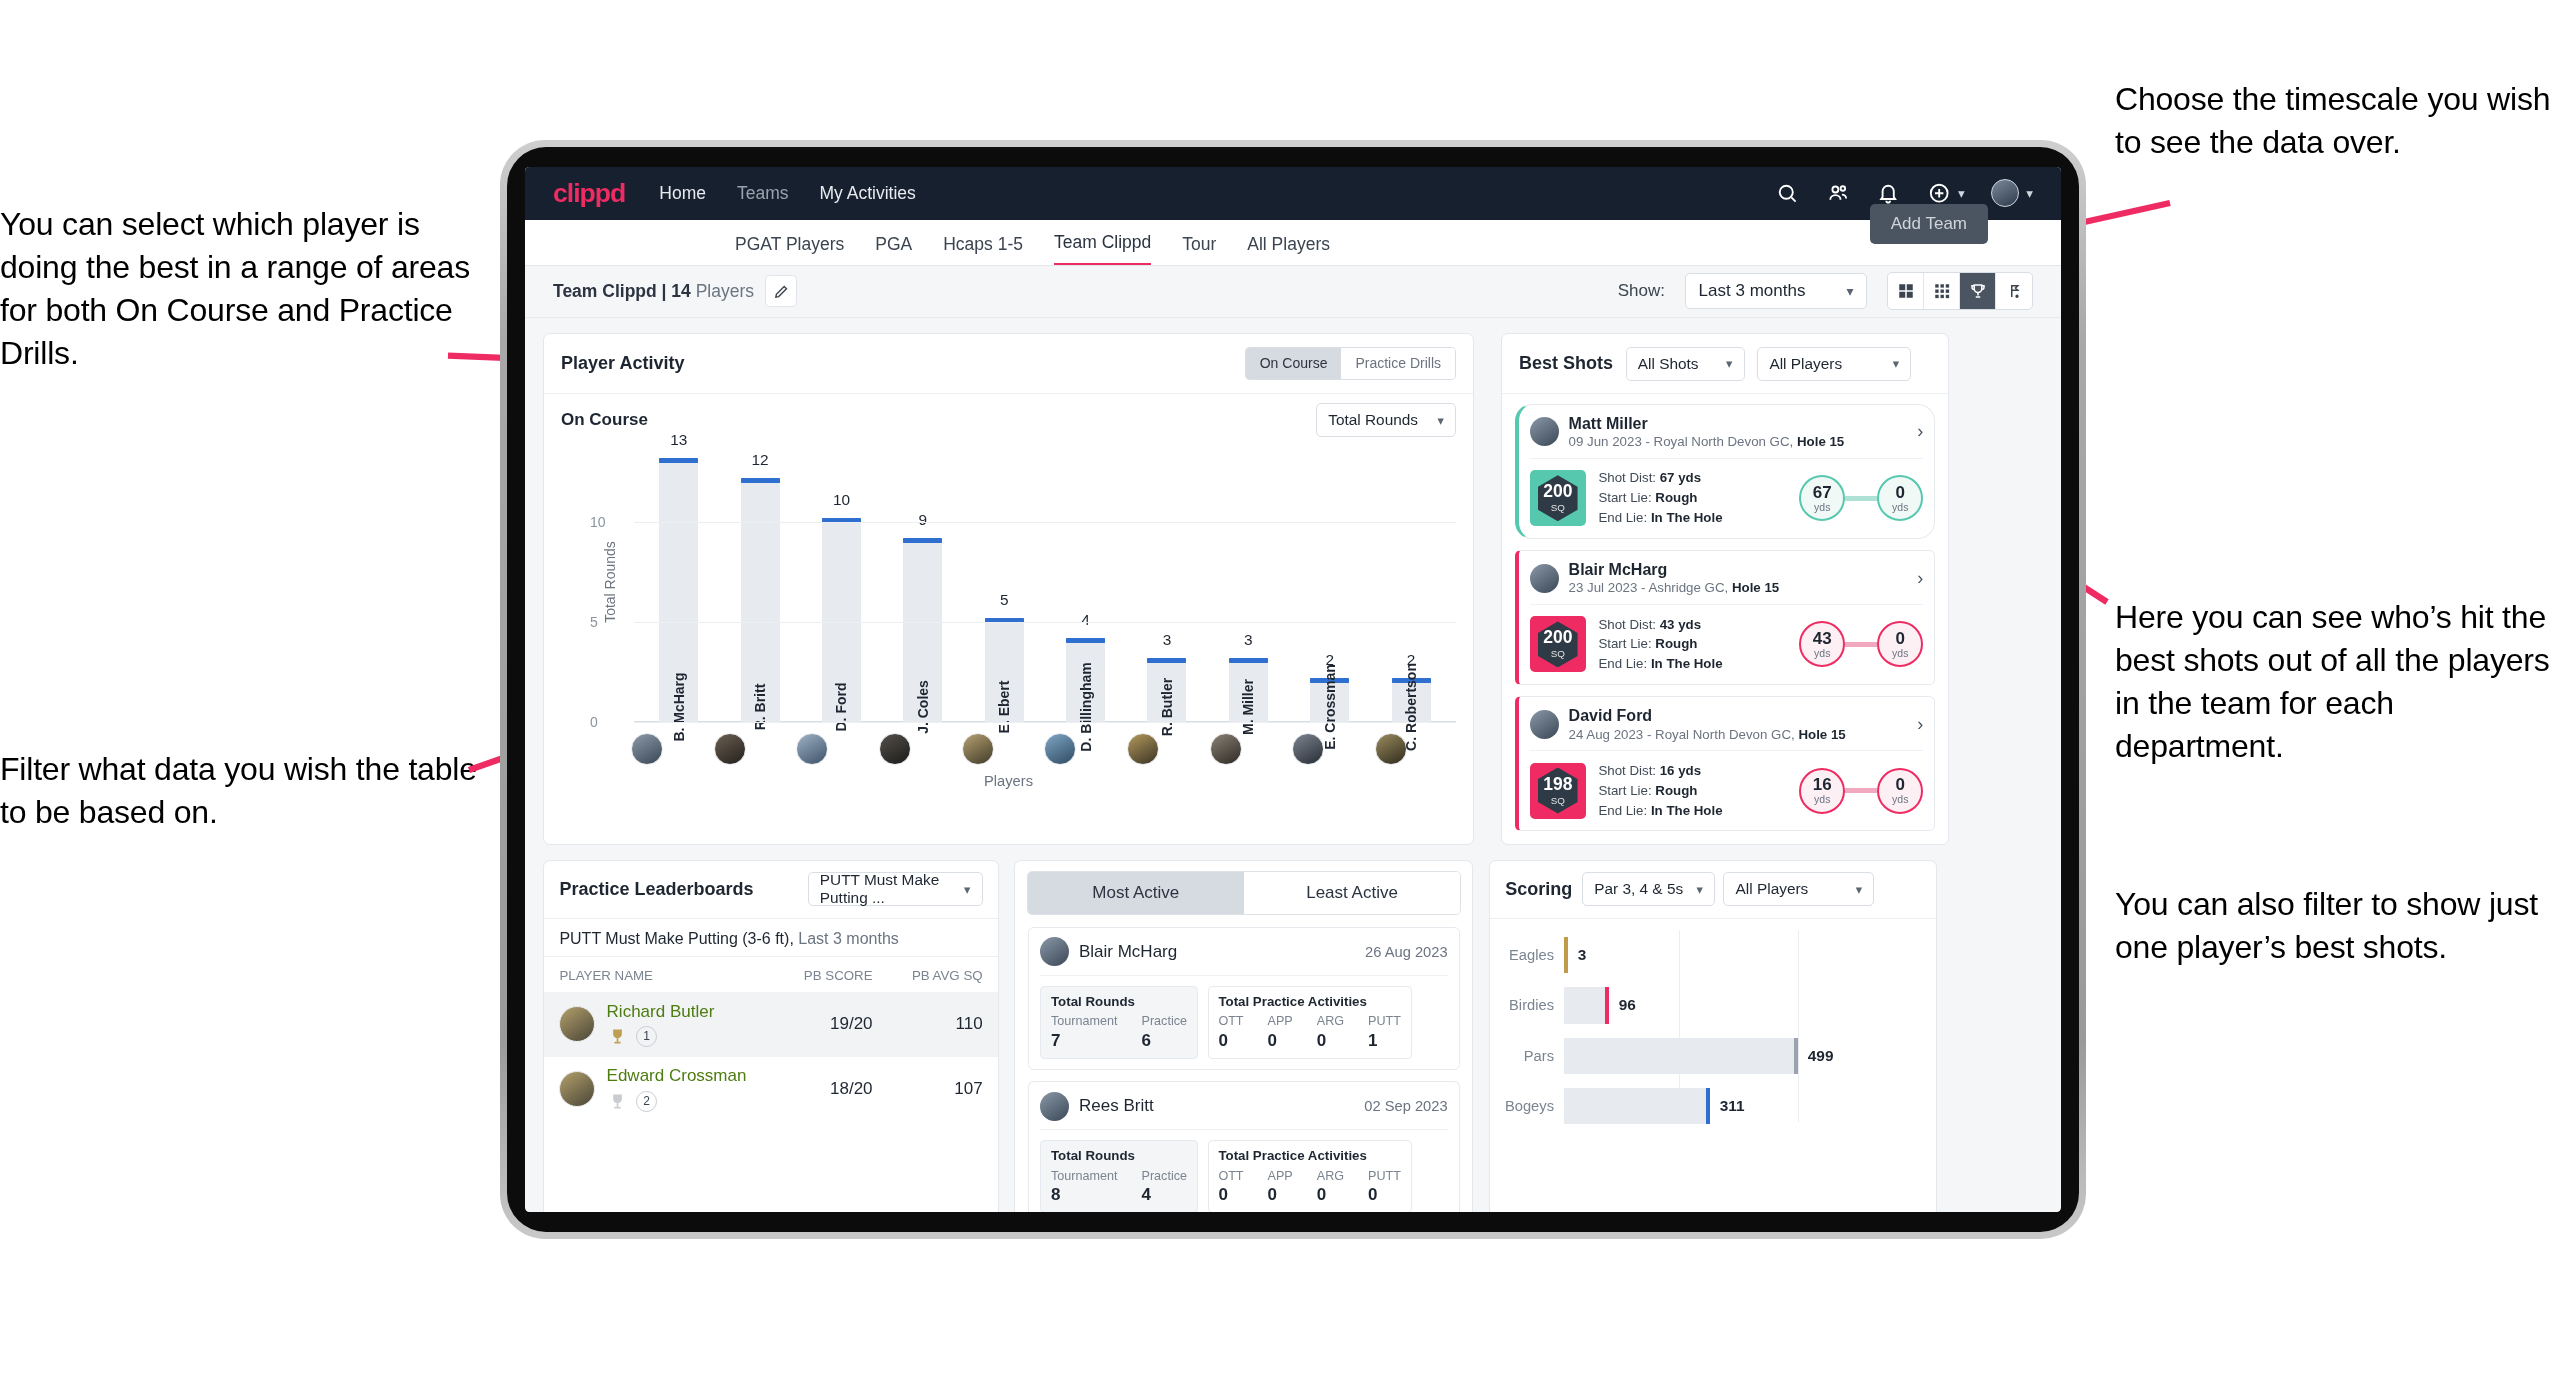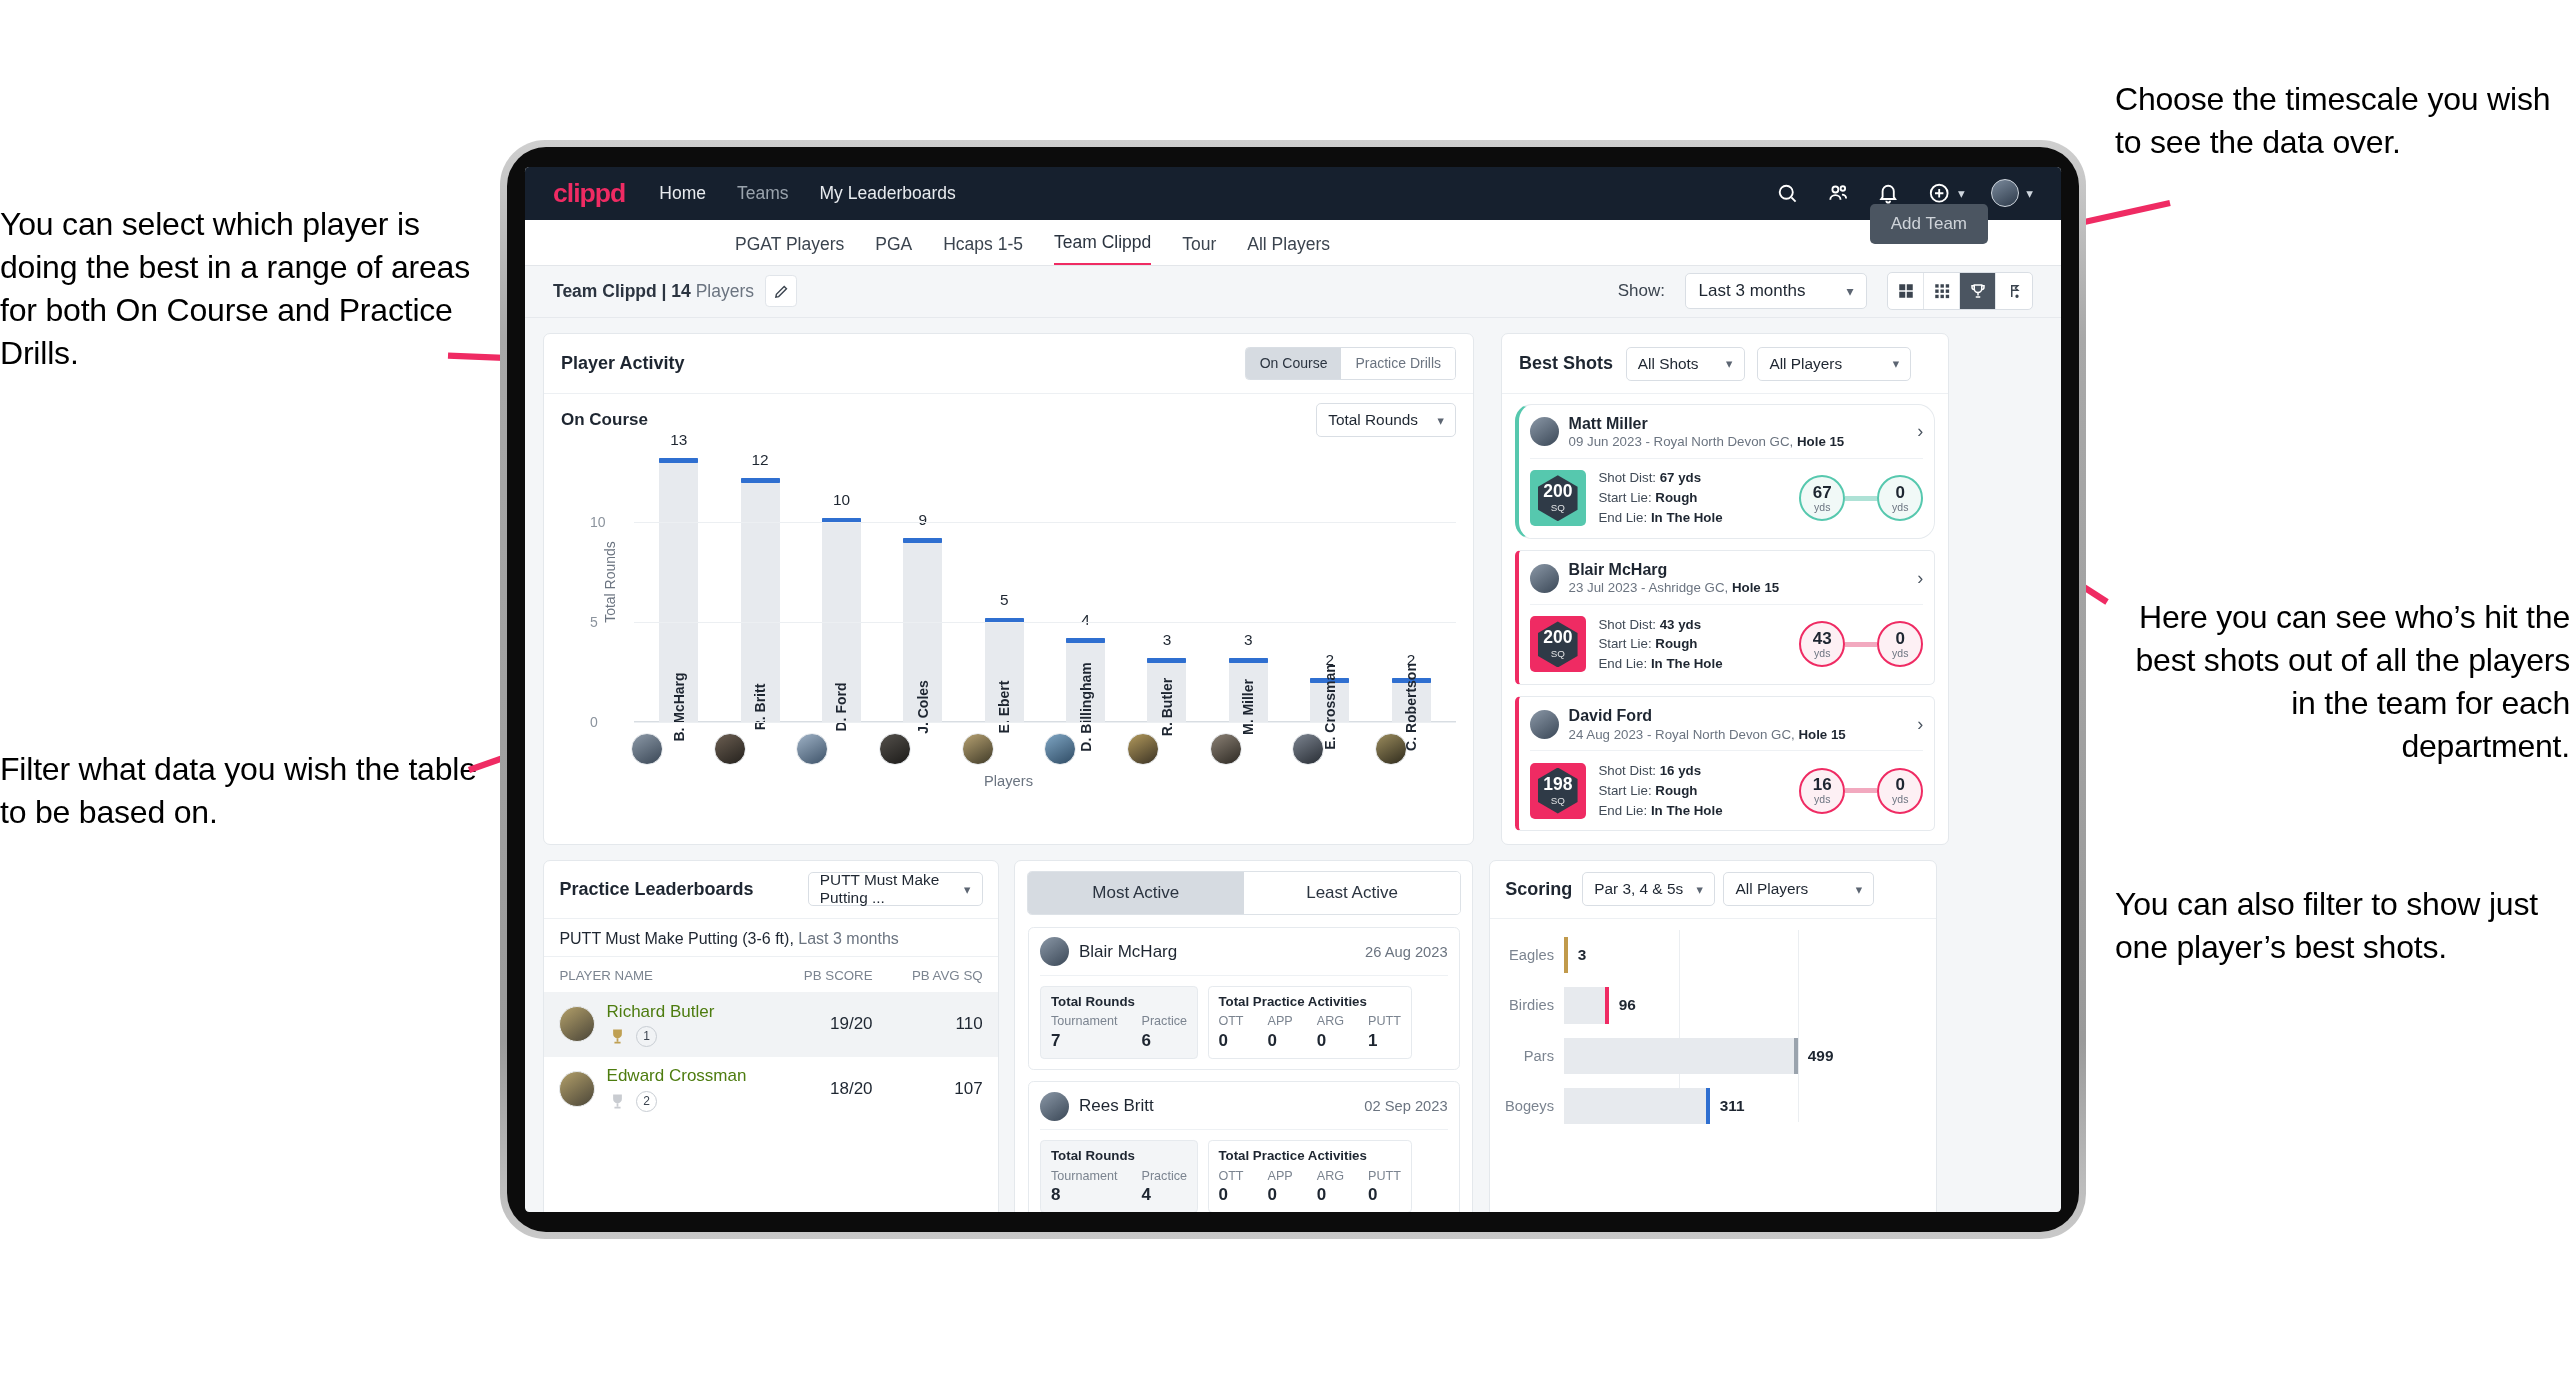--- a/index.html
+++ b/index.html
@@ -7,21 +7,21 @@
     font-family: "Liberation Sans", sans-serif; overflow: hidden; }
 
   .stage { position: relative; width: 2576px; height: 1386px; }
 
   
   .callout { position: absolute; color: #000; font-size: 32px; line-height: 1.34;
     letter-spacing: -0.2px; font-family: "Liberation Sans", sans-serif; }
   #cal-left-top   { left: 0px;   top: 203px;  width: 490px; }
   #cal-left-bot   { left: 0px;   top: 748px; width: 483px; }
   #cal-right-top  { left: 2115px; top: 78px; width: 448px; }
-  #cal-right-mid  { left: 2115px; top: 596px; width: 455px; text-align: right; }
+  #cal-right-mid  { left: 2115px; top: 596px; width: 455px; }
   #cal-right-bot  { left: 2115px; top: 883px; width: 455px; }
 
   .arrow { position: absolute; overflow: visible; pointer-events: none; }
 
   
   .tablet { position: absolute; left: 500px; top: 140px; width: 1586px; height: 1099px;
     background: linear-gradient(180deg,#cfcfcf,#a8a8a8 18%,#9a9a9a 82%,#c9c9c9);
     border-radius: 45px; padding: 7px; }
   .tablet-inner { width: 100%; height: 100%; background: #0c0c0c; border-radius: 39px;
     padding: 19.6px 18px; }
@@ -249,21 +249,21 @@
     <div class="side-btn sb4"></div>
 
     <div class="tablet-inner">
       <div class="screen">
 
         <div class="topnav">
           <div class="logo">clippd</div>
           <div class="navlinks">
             <div class="navlink">Home</div>
             <div class="navlink dim">Teams</div>
-            <div class="navlink">My Leaderboards</div>
+            <div class="navlink">My Activities</div>
           </div>
           <div class="topnav-right">
             <div class="ticon">
               <svg viewBox="0 0 24 24" fill="none" stroke="currentColor" stroke-width="2">
                 <circle cx="11" cy="11" r="7"></circle>
                   <path d="M16.5 16.5 L21 21"></path>
                 </svg>
             </div>
             <div class="ticon">
               <svg viewBox="0 0 24 24" fill="none" stroke="currentColor" stroke-width="2">

